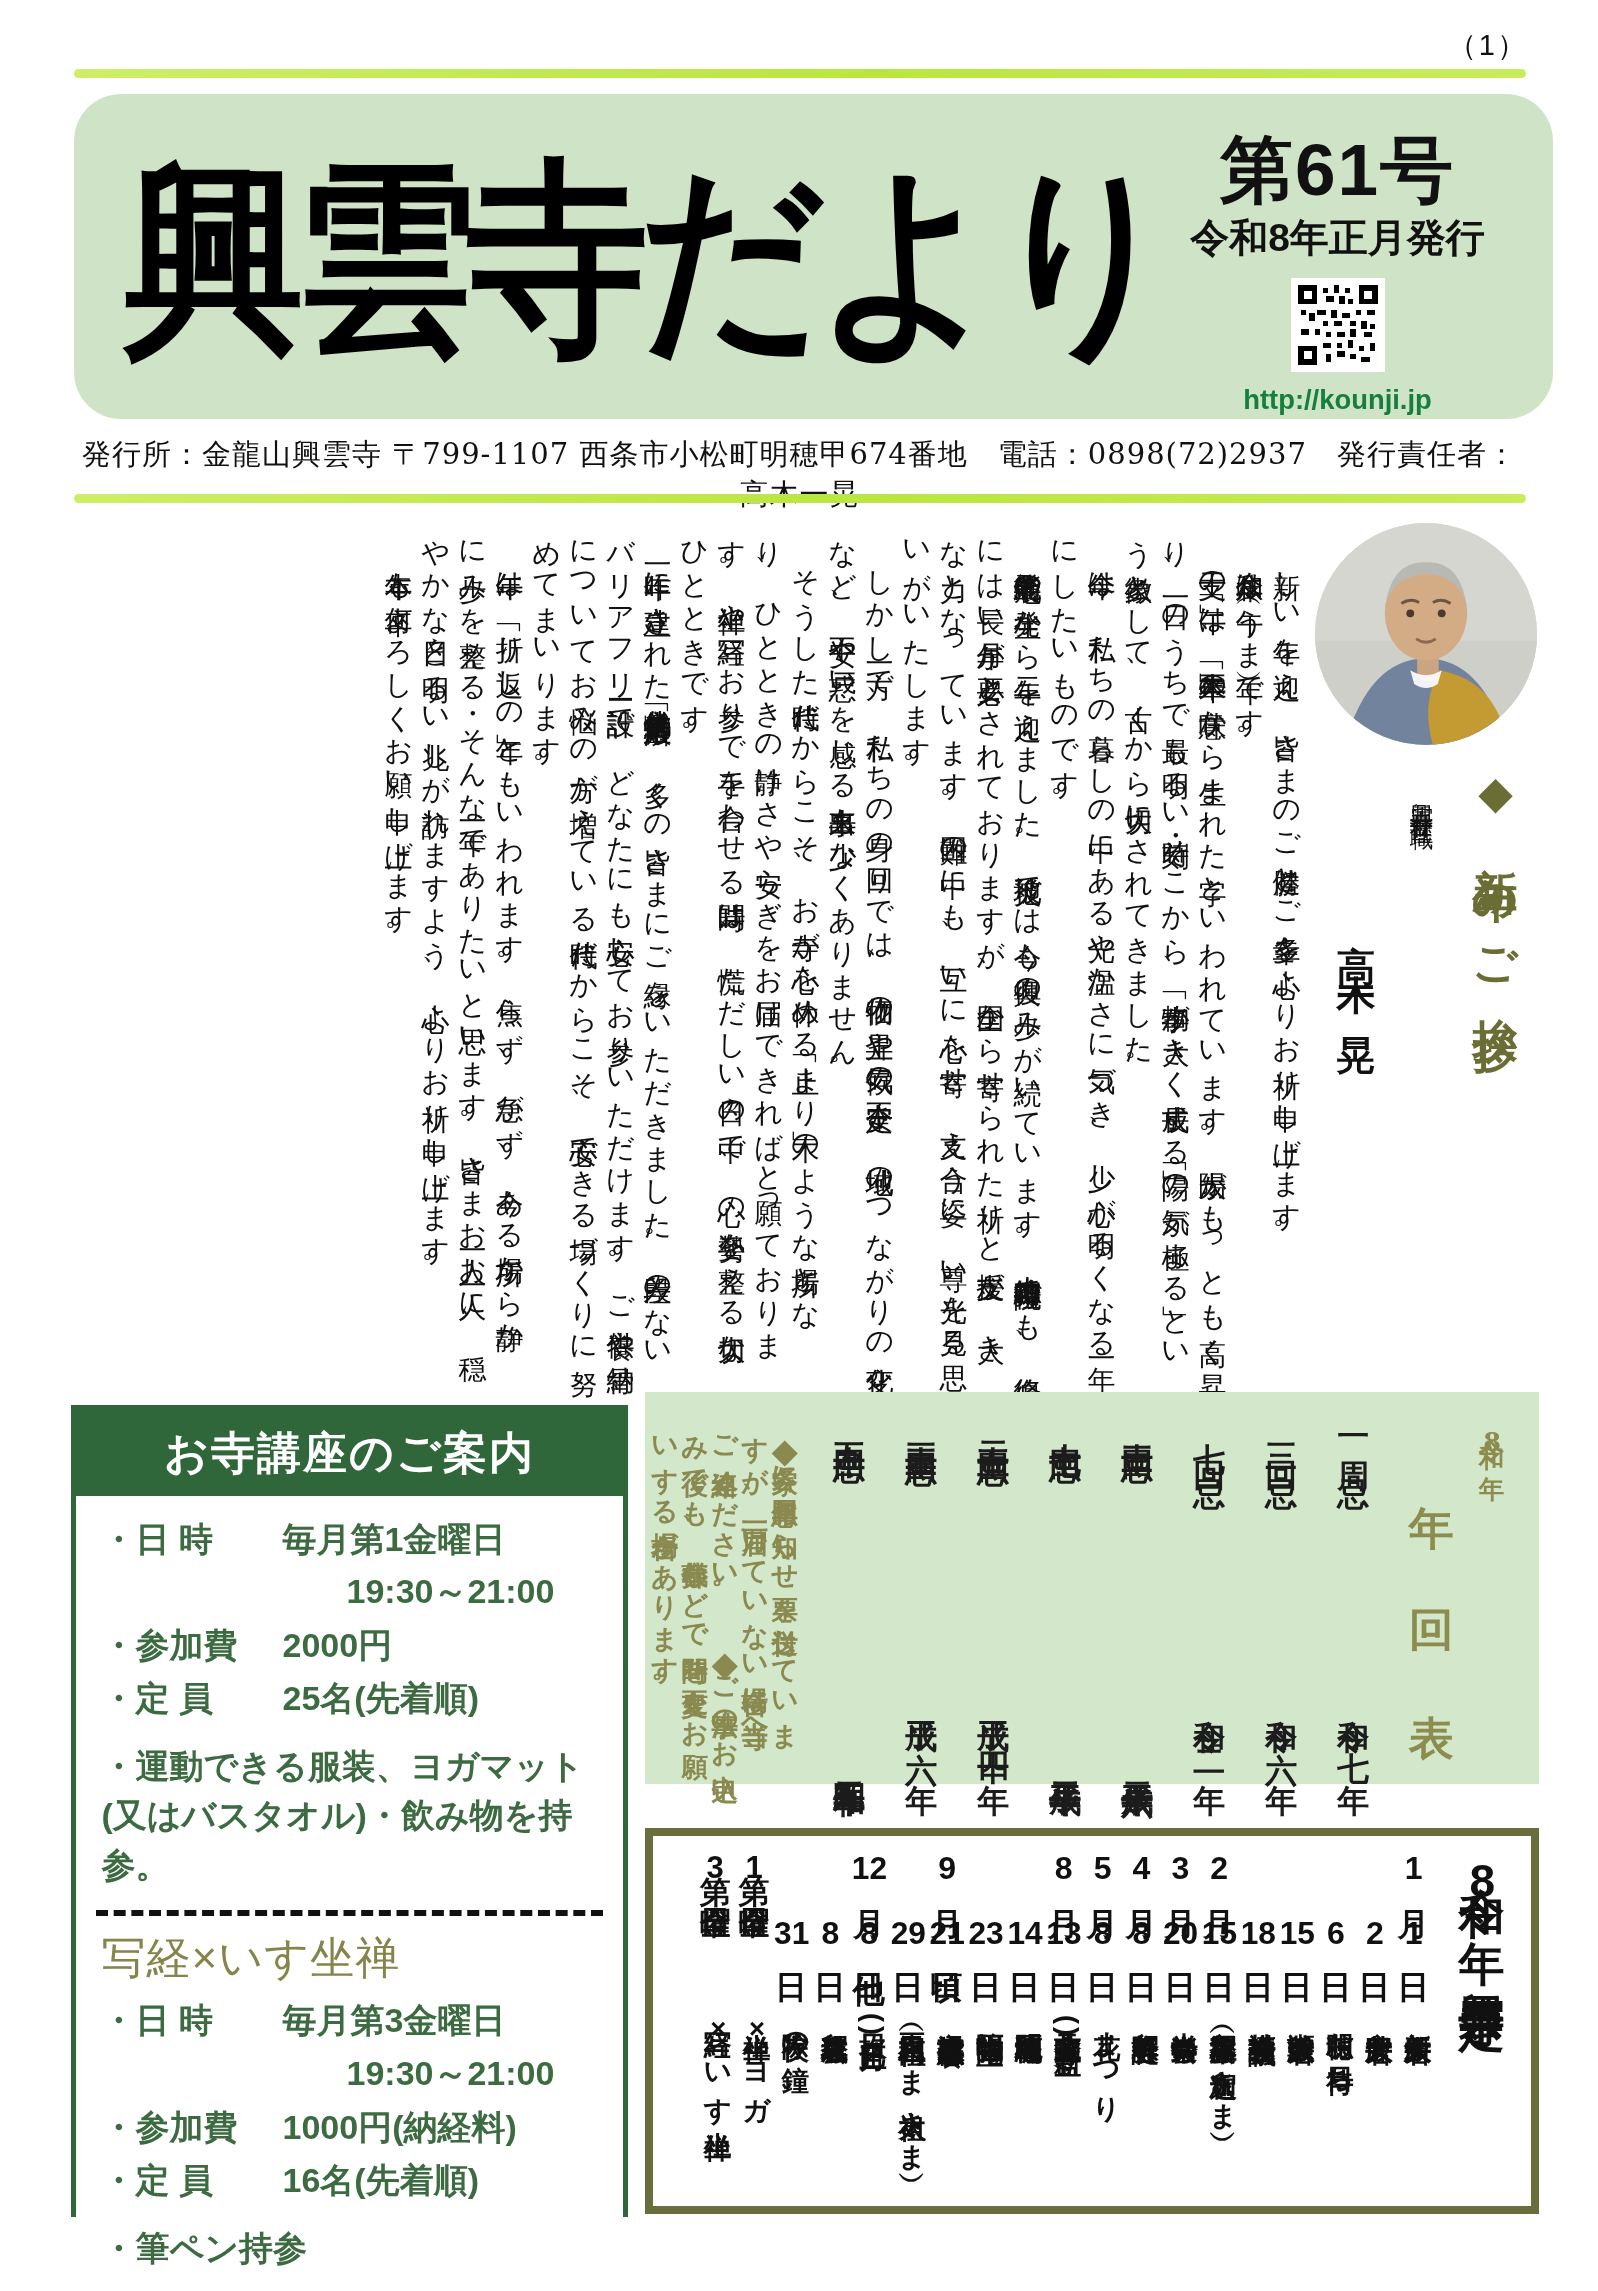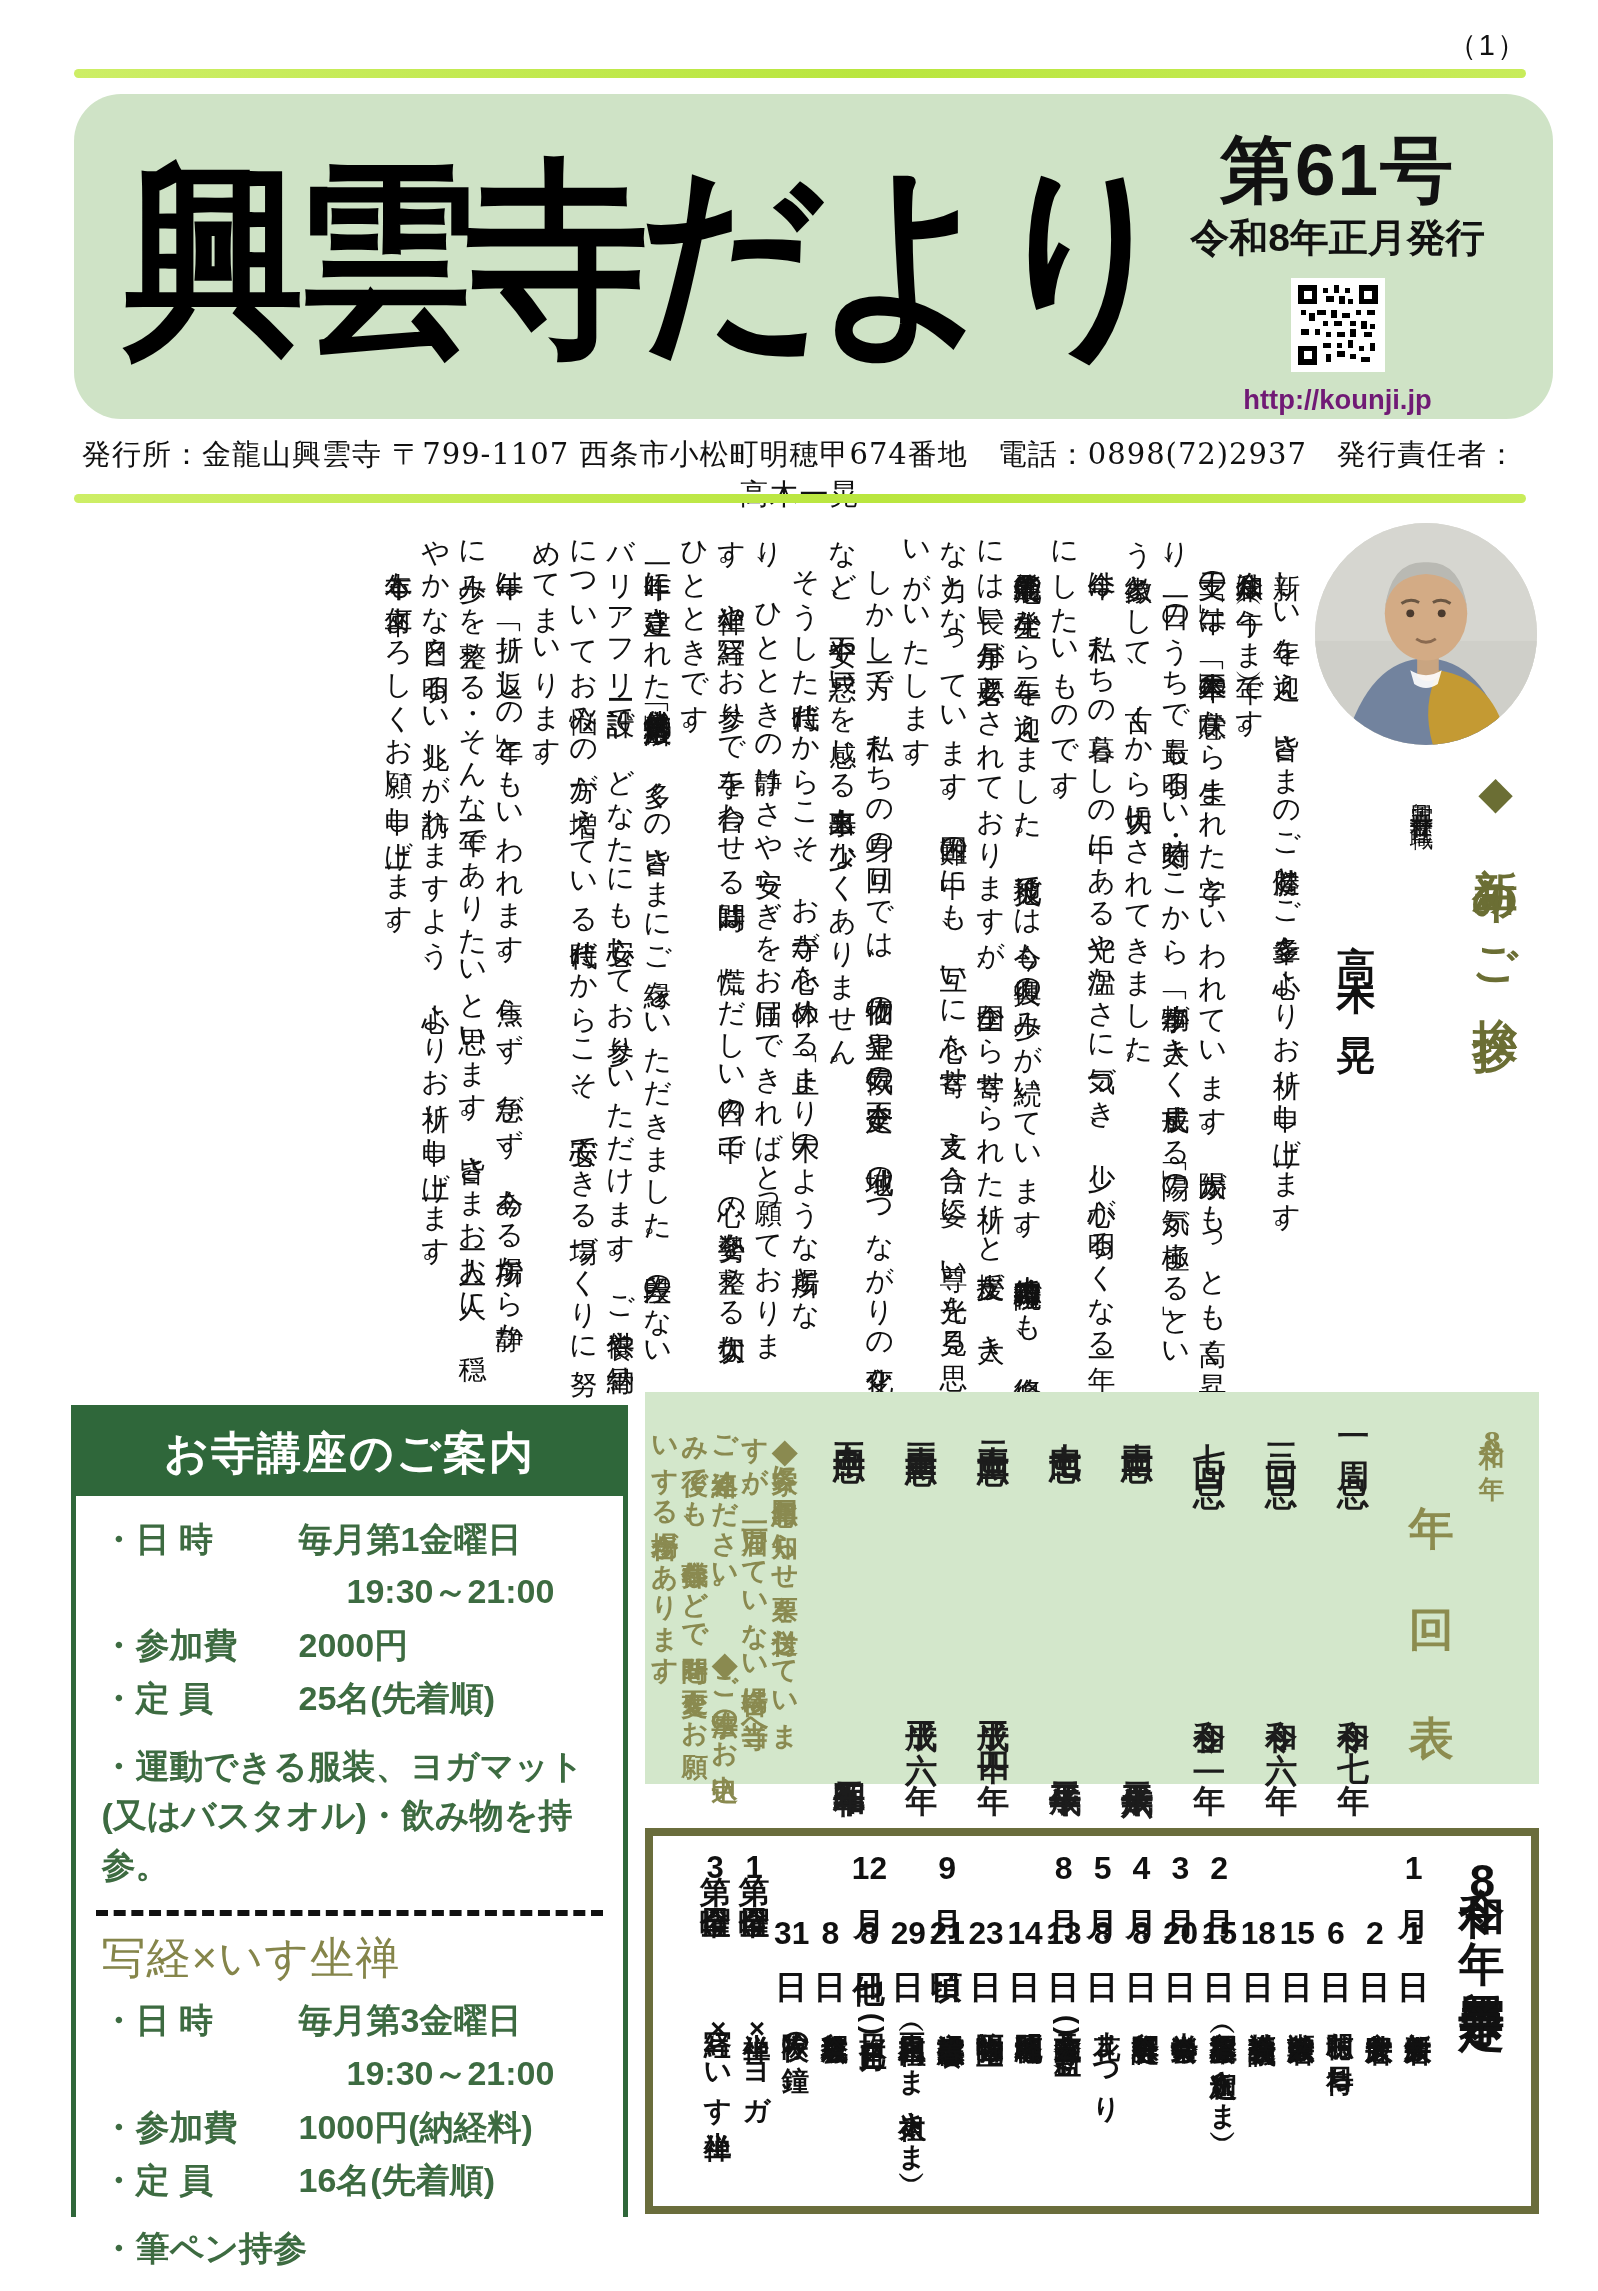--- a/index.html
+++ b/index.html
@@ -20,21 +20,21 @@
        border-radius:47px;padding-left:28px;}
   .hdr-title{position:absolute;left:27.4px;top:7.8px;width:1088px;height:310px;
        font-family:"DejaVu Serif",serif;font-weight:900;font-size:182px;letter-spacing:-9.8px;
        line-height:310px;white-space:nowrap;color:#000;text-align:center;
        transform:scaleY(1.12);}
   .hdr-right{position:absolute;right:39px;top:39px;width:353px;display:flex;flex-direction:column;
        align-items:center;}
   .hdr-issue{font-size:73px;font-weight:bold;letter-spacing:2px;line-height:1;}
   .hdr-pub{font-size:39px;font-weight:bold;margin-top:11.8px;line-height:1;}
   .qr{margin-top:21.6px;width:94px;height:94px;background:#fff;display:flex;align-items:center;justify-content:center;}
-  .hdr-url{margin-top:11.8px;font-size:27.4px;font-weight:bold;color:#701a75;}
+  .hdr-url{margin-top:11.8px;font-size:27.4px;font-weight:bold;color:#15803d;}
 
   .publine{position:absolute;left:74px;top:435px;width:1451px;text-align:center;
        font-size:29px;font-family:"DejaVu Serif",serif;letter-spacing:1px;}
 
   
   .art-text{position:absolute;left:80px;top:521px;width:1225px;height:845px;
        font-family:"DejaVu Serif",serif;font-size:28px;line-height:37px;
        white-space:pre-wrap;letter-spacing:1px;}
   .photo{position:absolute;left:1315px;top:523px;width:222px;height:222px;border-radius:50%;
        overflow:hidden;background:#d9d9d3;}
@@ -44,21 +44,21 @@
   .sigrole{font-family:"DejaVu Serif",serif;font-size:23.5px;letter-spacing:3.9px;padding-top:17.6px;margin-left:21.6px;}
   .signame{font-family:"DejaVu Serif",serif;font-size:39px;font-weight:bold;letter-spacing:31px;padding-top:147px;}
 
   
   .lec{position:absolute;left:71px;top:1405px;width:557px;height:812px;background:#2f673a;
        border:5.9px solid #2f673a;box-sizing:border-box;display:flex;flex-direction:column;}
   .lec-head{height:86px;flex:0 0 86px;display:flex;align-items:center;justify-content:center;
        color:#fff;font-size:44px;font-weight:bold;letter-spacing:2px;}
   .lec-body{background:#fff;flex:1;padding:13.7px 19.6px 3.9px 25.5px;color:#3d6b41;}
   .lec-title{font-size:44px;color:#85854a;letter-spacing:1px;margin:5.9px 0 9.8px 0;}
-  .lec-row{display:flex;font-size:34px;font-weight:bold;margin:6.9px 0;gap:16px;}
+  .lec-row{display:flex;font-size:34px;font-weight:bold;margin:6.9px 0;}
   .lec-label{flex:0 0 181px;}
   .lec-val{flex:1;}
   .lec-val2{font-size:34px;font-weight:bold;padding-left:245px;margin:3.9px 0 7.8px 0;}
   .lec-note{font-size:34px;font-weight:bold;line-height:1.45;margin-top:20px;}
   .lec-dash{border:none;border-top:6.9px dashed #111;margin:19.6px 0 13.7px -5.9px;}
 
   
   .nen{position:absolute;left:645px;top:1392px;width:894px;height:392px;background:#d3e7cb;
        box-sizing:border-box;padding:25.5px 29px;}
   .nen-inner{height:100%;display:flex;flex-direction:row-reverse;justify-content:flex-start;}

